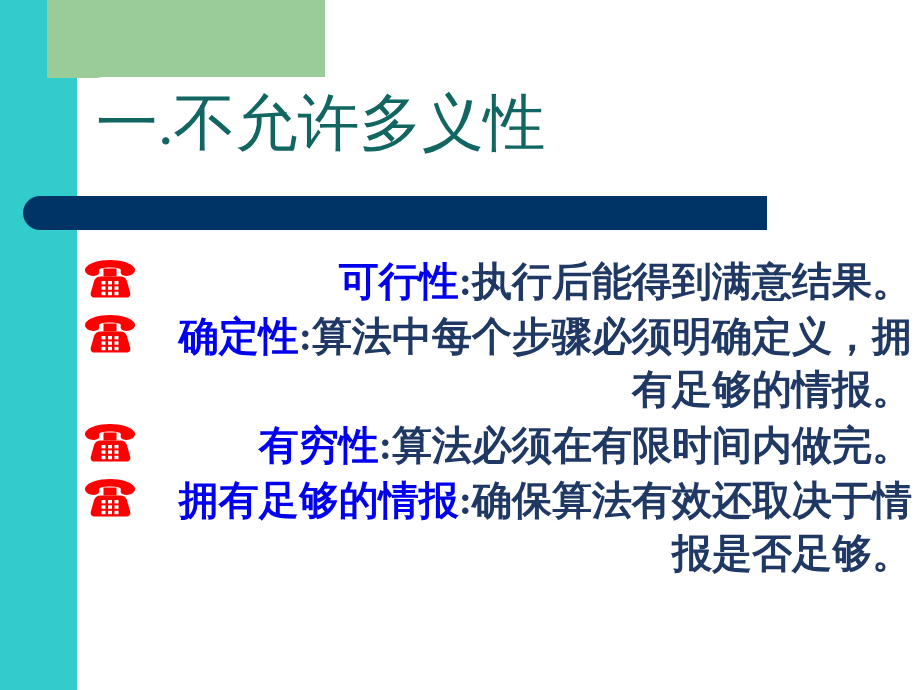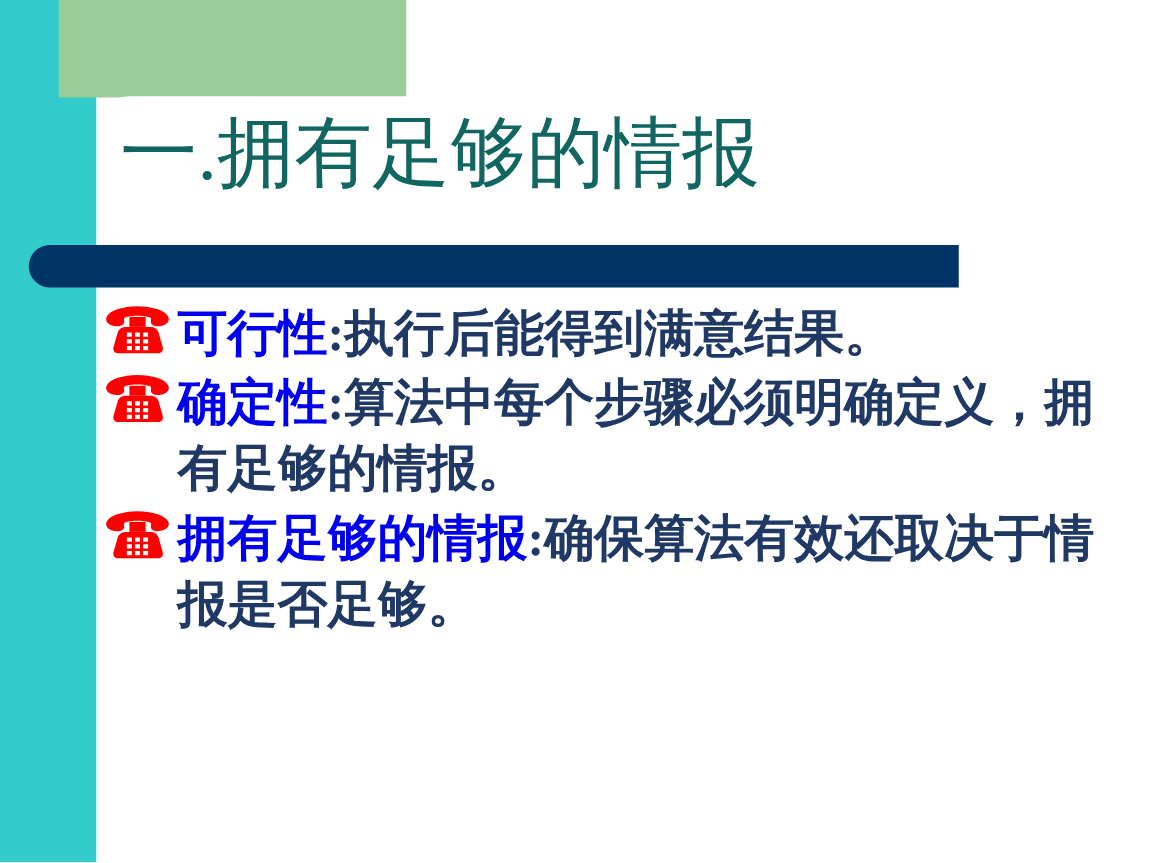--- a/index.html
+++ b/index.html
@@ -63,22 +63,23 @@
     line-height: 1.0;
     color: #116661;
     white-space: nowrap;
     letter-spacing: 0px;
   }
 
   
   .body {
     position: absolute;
     left: 84px;
-    top: 240px;
+    top: 255px;
     width: 828px;
+    text-align: right;
   }
   .bullet {
     position: relative;
     display: block;
     padding-left: 58px;
     margin-bottom: 2px;
     font-family: "Liberation Serif", "DejaVu Serif", serif;
     font-size: 40px;
     line-height: 1.33;
     color: #1F3864;
@@ -102,21 +103,21 @@
 </head>
 <body>
 
 <div id="slide">
 
   <div class="deco-cyan-bar"></div>
   <div class="deco-green-block"></div>
   <div class="deco-white-panel"></div>
   <div class="deco-navy-bar"></div>
 
-  <div class="title">一.拥有足够的情报</div>
+  <div class="title">一.不允许多义性</div>
 
   <div class="body">
 
     <div class="bullet">
       <span class="tel-icon">
         <svg viewBox="0 0 52 44" width="52" height="44" xmlns="http://www.w3.org/2000/svg">
           <path fill="#FF0000" d="M26 1C14.5 1 4 4.4 1.5 9.1c-1.3 2.4-.2 4.9 2.3 6.4 2.6 1.5 6.5 2 9.3.8 2.1-.9 2.6-2.6 2.1-4.2-.4-1.3.3-2.2 1.8-2.6 2.6-.7 6-1 9-1s6.4.3 9 1c1.5.4 2.2 1.3 1.8 2.6-.5 1.6 0 3.3 2.1 4.2 2.8 1.2 6.7.7 9.3-.8 2.5-1.5 3.6-4 2.3-6.4C48 4.4 37.5 1 26 1z"></path>
           <path fill="#FF0000" d="M19.5 9.5h13v8h-13z"></path>
           <path fill="#FF0000" d="M15.5 17.5h21c3.2 0 5.6 1.8 6.4 4.6l3.3 11.6c.7 2.6-.9 4.8-3.6 4.8H10.4c-2.7 0-4.3-2.2-3.6-4.8l3.3-11.6c.8-2.8 3.2-4.6 6.4-4.6z"></path>
           <g fill="#FFFFFF">
@@ -148,20 +149,40 @@
             <rect x="24" y="27.4" width="4" height="3.4"></rect>
             <rect x="30.5" y="27.4" width="4" height="3.4"></rect>
             <rect x="17.5" y="32.8" width="4" height="3.4"></rect>
             <rect x="24" y="32.8" width="4" height="3.4"></rect>
             <rect x="30.5" y="32.8" width="4" height="3.4"></rect>
           </g>
         </svg>
       </span><span class="lead">确定性</span><span class="rest">:算法中每个步骤必须明确定义，拥有足够的情报。</span>
     </div>
 
+    <div class="bullet">
+      <span class="tel-icon">
+        <svg viewBox="0 0 52 44" width="52" height="44" xmlns="http://www.w3.org/2000/svg">
+          <path fill="#FF0000" d="M26 1C14.5 1 4 4.4 1.5 9.1c-1.3 2.4-.2 4.9 2.3 6.4 2.6 1.5 6.5 2 9.3.8 2.1-.9 2.6-2.6 2.1-4.2-.4-1.3.3-2.2 1.8-2.6 2.6-.7 6-1 9-1s6.4.3 9 1c1.5.4 2.2 1.3 1.8 2.6-.5 1.6 0 3.3 2.1 4.2 2.8 1.2 6.7.7 9.3-.8 2.5-1.5 3.6-4 2.3-6.4C48 4.4 37.5 1 26 1z"></path>
+          <path fill="#FF0000" d="M19.5 9.5h13v8h-13z"></path>
+          <path fill="#FF0000" d="M15.5 17.5h21c3.2 0 5.6 1.8 6.4 4.6l3.3 11.6c.7 2.6-.9 4.8-3.6 4.8H10.4c-2.7 0-4.3-2.2-3.6-4.8l3.3-11.6c.8-2.8 3.2-4.6 6.4-4.6z"></path>
+          <g fill="#FFFFFF">
+            <rect x="17.5" y="22" width="4" height="3.4"></rect>
+            <rect x="24" y="22" width="4" height="3.4"></rect>
+            <rect x="30.5" y="22" width="4" height="3.4"></rect>
+            <rect x="17.5" y="27.4" width="4" height="3.4"></rect>
+            <rect x="24" y="27.4" width="4" height="3.4"></rect>
+            <rect x="30.5" y="27.4" width="4" height="3.4"></rect>
+            <rect x="17.5" y="32.8" width="4" height="3.4"></rect>
+            <rect x="24" y="32.8" width="4" height="3.4"></rect>
+            <rect x="30.5" y="32.8" width="4" height="3.4"></rect>
+          </g>
+        </svg>
+      </span><span class="lead">有穷性</span><span class="rest">:算法必须在有限时间内做完。</span>
+    </div>
 
     <div class="bullet">
       <span class="tel-icon">
         <svg viewBox="0 0 52 44" width="52" height="44" xmlns="http://www.w3.org/2000/svg">
           <path fill="#FF0000" d="M26 1C14.5 1 4 4.4 1.5 9.1c-1.3 2.4-.2 4.9 2.3 6.4 2.6 1.5 6.5 2 9.3.8 2.1-.9 2.6-2.6 2.1-4.2-.4-1.3.3-2.2 1.8-2.6 2.6-.7 6-1 9-1s6.4.3 9 1c1.5.4 2.2 1.3 1.8 2.6-.5 1.6 0 3.3 2.1 4.2 2.8 1.2 6.7.7 9.3-.8 2.5-1.5 3.6-4 2.3-6.4C48 4.4 37.5 1 26 1z"></path>
           <path fill="#FF0000" d="M19.5 9.5h13v8h-13z"></path>
           <path fill="#FF0000" d="M15.5 17.5h21c3.2 0 5.6 1.8 6.4 4.6l3.3 11.6c.7 2.6-.9 4.8-3.6 4.8H10.4c-2.7 0-4.3-2.2-3.6-4.8l3.3-11.6c.8-2.8 3.2-4.6 6.4-4.6z"></path>
           <g fill="#FFFFFF">
             <rect x="17.5" y="22" width="4" height="3.4"></rect>
             <rect x="24" y="22" width="4" height="3.4"></rect>

